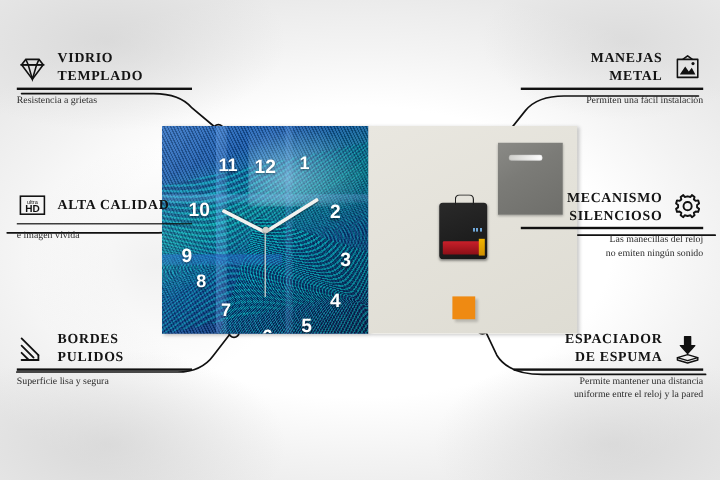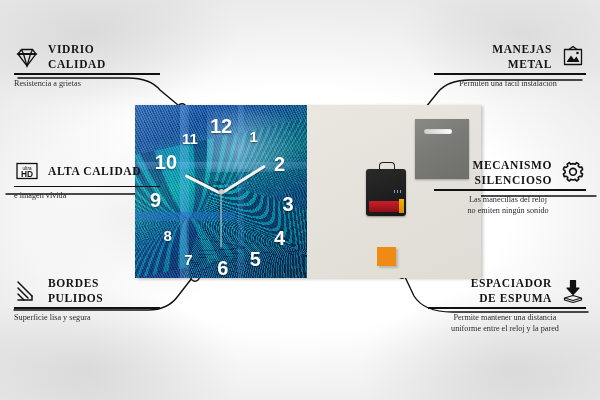--- a/index.html
+++ b/index.html
@@ -66,21 +66,21 @@
   .art-band-h{position:absolute;left:0;top:33%;width:100%;height:7px;
     background:linear-gradient(to bottom,rgba(130,185,255,.32),rgba(150,200,255,.12));}
   .art-band-h2{position:absolute;left:0;top:62%;width:58%;height:9px;
     background:linear-gradient(to bottom,rgba(40,110,210,.55),rgba(60,130,225,.25));}
   .art-shade{position:absolute;inset:0;
     background:linear-gradient(115deg, rgba(255,255,255,.10) 0%, rgba(0,0,0,0) 35%, rgba(0,0,0,.18) 100%);}
 
   .num{position:absolute;color:#ffffff;font-family:"Liberation Sans",sans-serif;
        font-weight:bold;font-size:15px;line-height:1;
        text-shadow:0 1px 2px rgba(0,0,0,.45);transform:translate(-50%,-50%);}
-  .num.big{font-size:20px;}
+  .num.big{font-size:16px;margin-top:14px;}
 
   .hand{position:absolute;left:50%;top:50%;transform-origin:0% 50%;
         background:#f2f2f0;box-shadow:0 1px 1px rgba(0,0,0,.35);border-radius:1px;}
   .hand-hour{height:3px;width:40px;}
   .hand-min{height:3px;width:52px;}
   .hand-sec{height:1px;width:55px;background:#dcdcd8;}
   .hub{position:absolute;left:50%;top:50%;width:5px;height:5px;margin:-2.5px 0 0 -2.5px;
        border-radius:50%;background:#cfcfc9;box-shadow:0 0 2px rgba(0,0,0,.5);}
 
   .clock-back{
@@ -121,21 +121,21 @@
   .co-desc{font-family:"Liberation Serif",serif;font-size:8.2px;color:#2b2b2b;
            line-height:1.35;margin-top:3px;}
   .co-head{display:flex;align-items:center;gap:8px;}
   .co-rule{height:1.3px;background:#111;}
   .co-icon{width:26px;height:26px;flex:0 0 26px;}
   .co-left .co-head{justify-content:flex-start;}
   .co-left .co-title{text-align:left;}
   .co-left .co-desc{text-align:left;}
   .co-right .co-head{justify-content:flex-end;}
   .co-right .co-title{text-align:right;}
-  .co-right .co-desc{text-align:center;}
+  .co-right .co-desc{text-align:right;}
 
   svg.leader{position:absolute;left:0;top:0;width:600px;height:400px;pointer-events:none;}
 </style>
 </head>
 <body>
 
 <div id="stage">
 
   <div class="smudge tl"></div>
   <div class="smudge tr"></div>
@@ -217,21 +217,21 @@
       <span class="co-icon">
         <svg viewBox="0 0 26 26" width="26" height="26" fill="none" stroke="#111" stroke-width="1.3">
           <path d="M4 10 L13 22 L22 10 Z"></path>
           <path d="M4 10 L7.5 5.5 L18.5 5.5 L22 10 Z"></path>
           <path d="M7.5 5.5 L9.5 10 L13 22 L16.5 10 L18.5 5.5"></path>
           <path d="M4 10 L22 10"></path>
         </svg>
       </span>
       <div>
         <div class="co-title">VIDRIO</div>
-        <div class="co-title">CALIDAD</div>
+        <div class="co-title">TEMPLADO</div>
       </div>
     </div>
     <div class="co-rule" style="width:146px;margin-top:2px"></div>
     <div class="co-desc">
       <div>Resistencia a grietas</div>
     </div>
   </div>
 
   <div class="callout co-left" style="left:14px;top:158px;width:150px">
     <div class="co-head">

